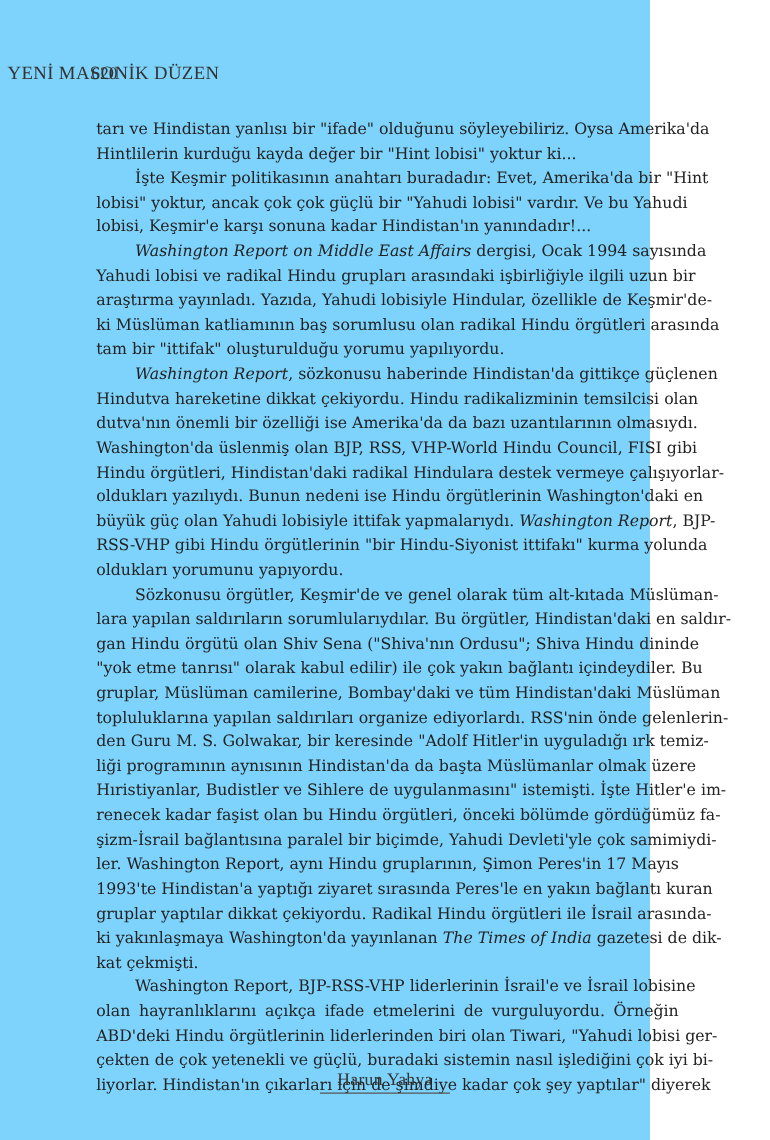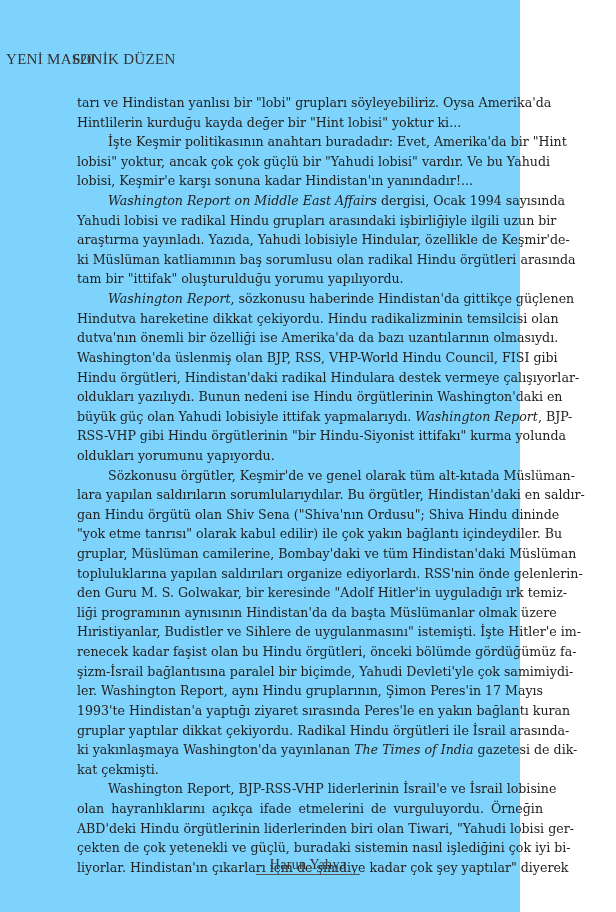--- a/index.html
+++ b/index.html
@@ -16,21 +16,21 @@
   .footer span { display: inline-block; font-family: "Liberation Serif", serif; font-size: 14px; color: #333; border-bottom: 1px solid #555; padding: 0 14px 1px; letter-spacing: 0.3px; }
 </style>
 </head>
 <body>
 
 <div class="page">
   <div class="hdr-num">620</div>
   <div class="hdr-title">YENİ MASONİK DÜZEN</div>
 
   <div class="body-text" id="body-text">
-      <span class="line"><span>tarı ve Hindistan yanlısı bir "lobi" grupları söyleyebiliriz. Oysa Amerika'da</span></span>
+      <span class="line"><span>tarı ve Hindistan yanlısı bir "ifade" olduğunu söyleyebiliriz. Oysa Amerika'da</span></span>
       <span class="line last"><span>Hintlilerin kurduğu kayda değer bir "Hint lobisi" yoktur ki...</span></span>
       <span class="line indent"><span>İşte Keşmir politikasının anahtarı buradadır: Evet, Amerika'da bir "Hint</span></span>
       <span class="line"><span>lobisi" yoktur, ancak çok çok güçlü bir "Yahudi lobisi" vardır. Ve bu Yahudi</span></span>
       <span class="line last"><span>lobisi, Keşmir'e karşı sonuna kadar Hindistan'ın yanındadır!...</span></span>
       <span class="line indent"><i>Washington Report on Middle East Affairs</i><span> dergisi, Ocak 1994 sayısında</span></span>
       <span class="line"><span>Yahudi lobisi ve radikal Hindu grupları arasındaki işbirliğiyle ilgili uzun bir</span></span>
       <span class="line"><span>araştırma yayınladı. Yazıda, Yahudi lobisiyle Hindular, özellikle de Keşmir'de-</span></span>
       <span class="line"><span>ki Müslüman katliamının baş sorumlusu olan radikal Hindu örgütleri arasında</span></span>
       <span class="line last"><span>tam bir "ittifak" oluşturulduğu yorumu yapılıyordu.</span></span>
       <span class="line indent"><i>Washington Report</i><span>, sözkonusu haberinde Hindistan'da gittikçe güçlenen</span></span>

